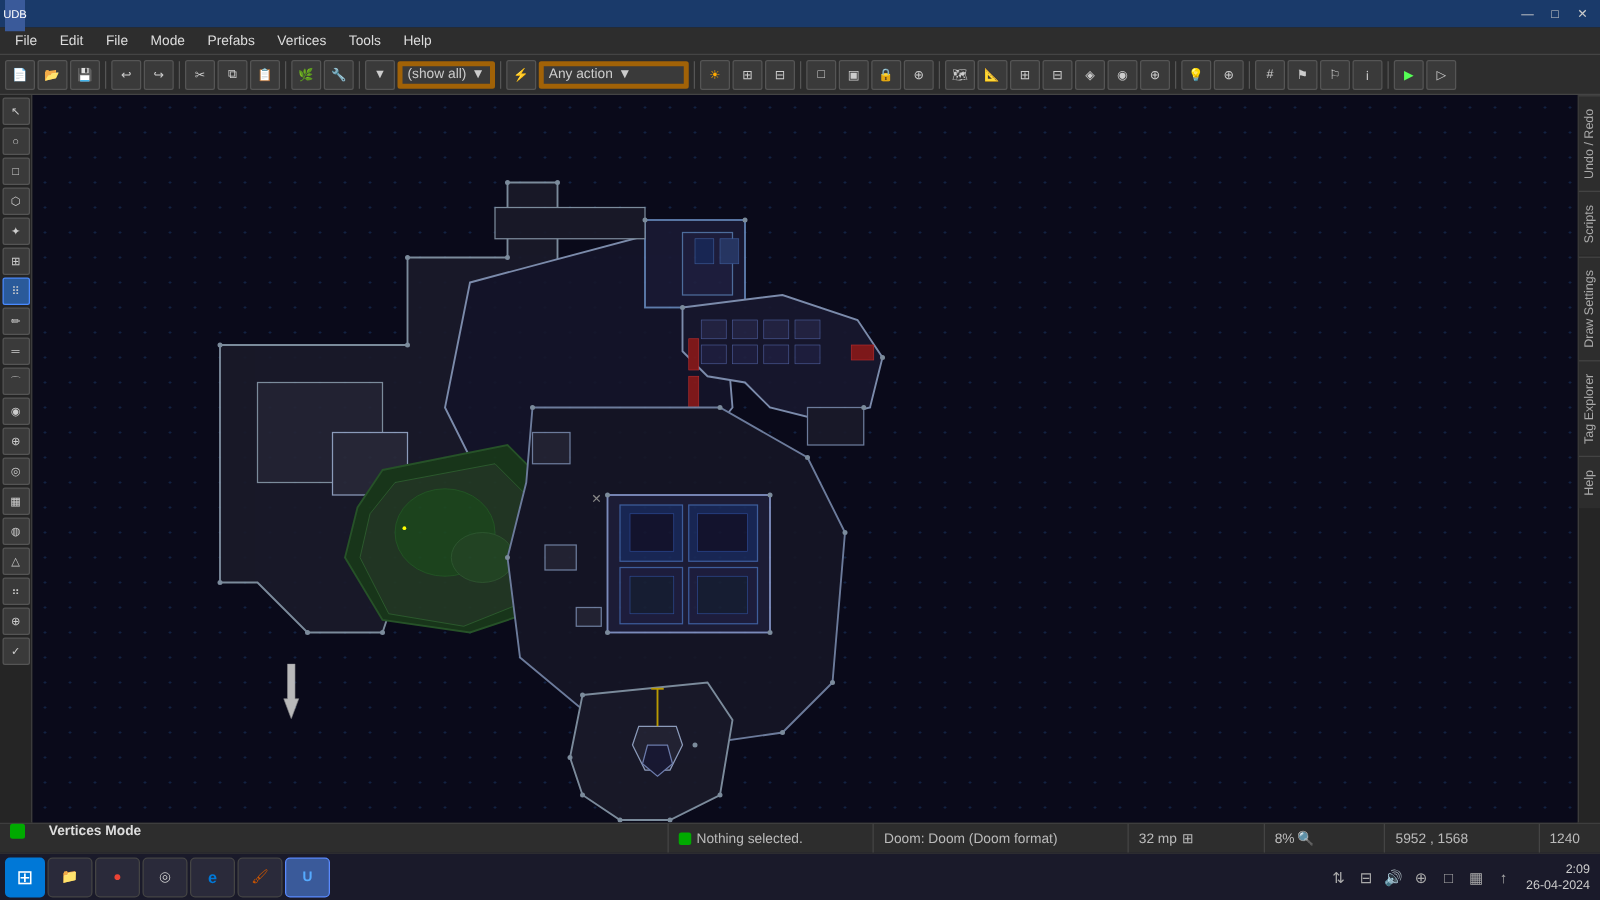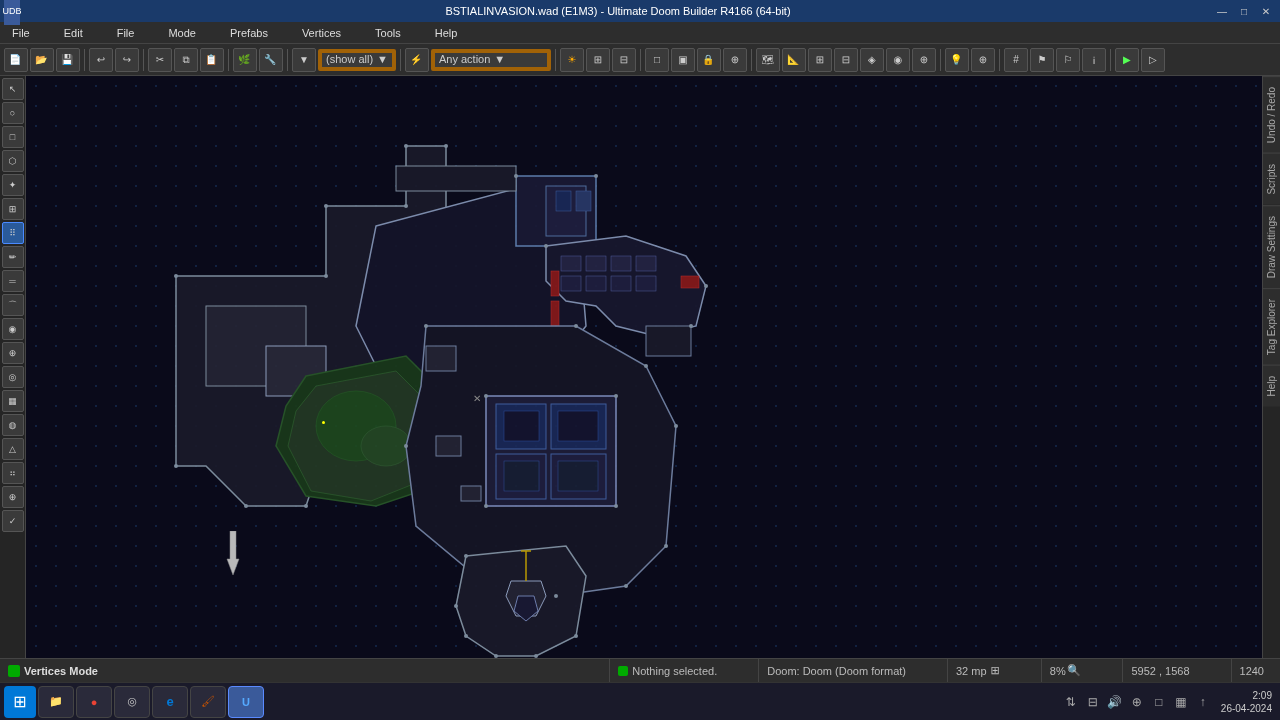--- a/index.html
+++ b/index.html
@@ -12,21 +12,21 @@
       padding: 0 4px;
     }
     #titlebar .title { flex: 1; text-align: center; color: #fff; font-size: 11px; }
     #titlebar .win-icon { width: 16px; height: 28px; background: #3a5a9a; margin-right: 4px; display: flex; align-items: center; justify-content: center; font-size: 9px; color: #fff; }
     #titlebar .win-btns { display: flex; gap: 2px; }
     .win-btn { width: 20px; height: 18px; display: flex; align-items: center; justify-content: center; font-size: 10px; cursor: pointer; background: transparent; color: #ccc; border: none; }
 
     
     #menubar {
       width: 100%; height: 22px; background: #2d2d2d;
-      display: flex; align-items: center; padding: 0 4px; gap: 18px;
+      display: flex; align-items: center; padding: 0 4px; gap: 2px;
       border-bottom: 1px solid #444;
     }
     .menu-item { padding: 2px 8px; cursor: pointer; color: #ddd; font-size: 11px; }
 
     
     #toolbar {
       width: 100%; height: 32px; background: #2d2d2d;
       display: flex; align-items: center; padding: 0 4px; gap: 2px;
       border-bottom: 1px solid #444;
     }
@@ -82,21 +82,21 @@
     .rp-tab {
       writing-mode: vertical-rl; text-orientation: mixed;
       padding: 10px 3px; background: #2d2d2d; color: #aaa;
       font-size: 10px; cursor: pointer; border-bottom: 1px solid #444;
       transform: rotate(180deg); text-align: center;
     }
 
     
     #statusbar {
       width: 100%; height: 24px; background: #2d2d2d;
-      display: flex; align-items: center; padding: 0 8px; gap: 0;
+      display: flex; align-items: flex-start; padding: 0 8px; gap: 15px;
       border-top: 1px solid #444;
     }
     .status-indicator { width: 12px; height: 12px; background: #00aa00; border-radius: 2px; margin-right: 4px; }
     .status-text { color: #ddd; font-size: 11px; flex: 1; }
     .status-section { padding: 0 8px; color: #bbb; font-size: 11px; border-left: 1px solid #444; height: 100%; display: flex; align-items: center; margin-left: 33px; }
 
     
     #taskbar {
       width: 100%; height: 38px; background: #1a1a2a;
       display: flex; align-items: center; padding: 0 4px; gap: 2px;
@@ -114,21 +114,20 @@
       position: absolute;
       top: 50px; left: 100px;
       width: 700px; height: 550px;
     }
   </style>
 </head>
 <body>
 
 <div id="titlebar">
   <div class="win-icon">UDB</div>
-  <div class="title">BSTIALINVASION.wad (E1M3) - Ultimate Doom Builder R4166 (64-bit)</div>
   <div class="win-btns">
     <button class="win-btn">—</button>
     <button class="win-btn">□</button>
     <button class="win-btn close">✕</button>
   </div>
 </div>
 
 <div id="menubar">
   <div class="menu-item">File</div>
   <div class="menu-item">Edit</div>

